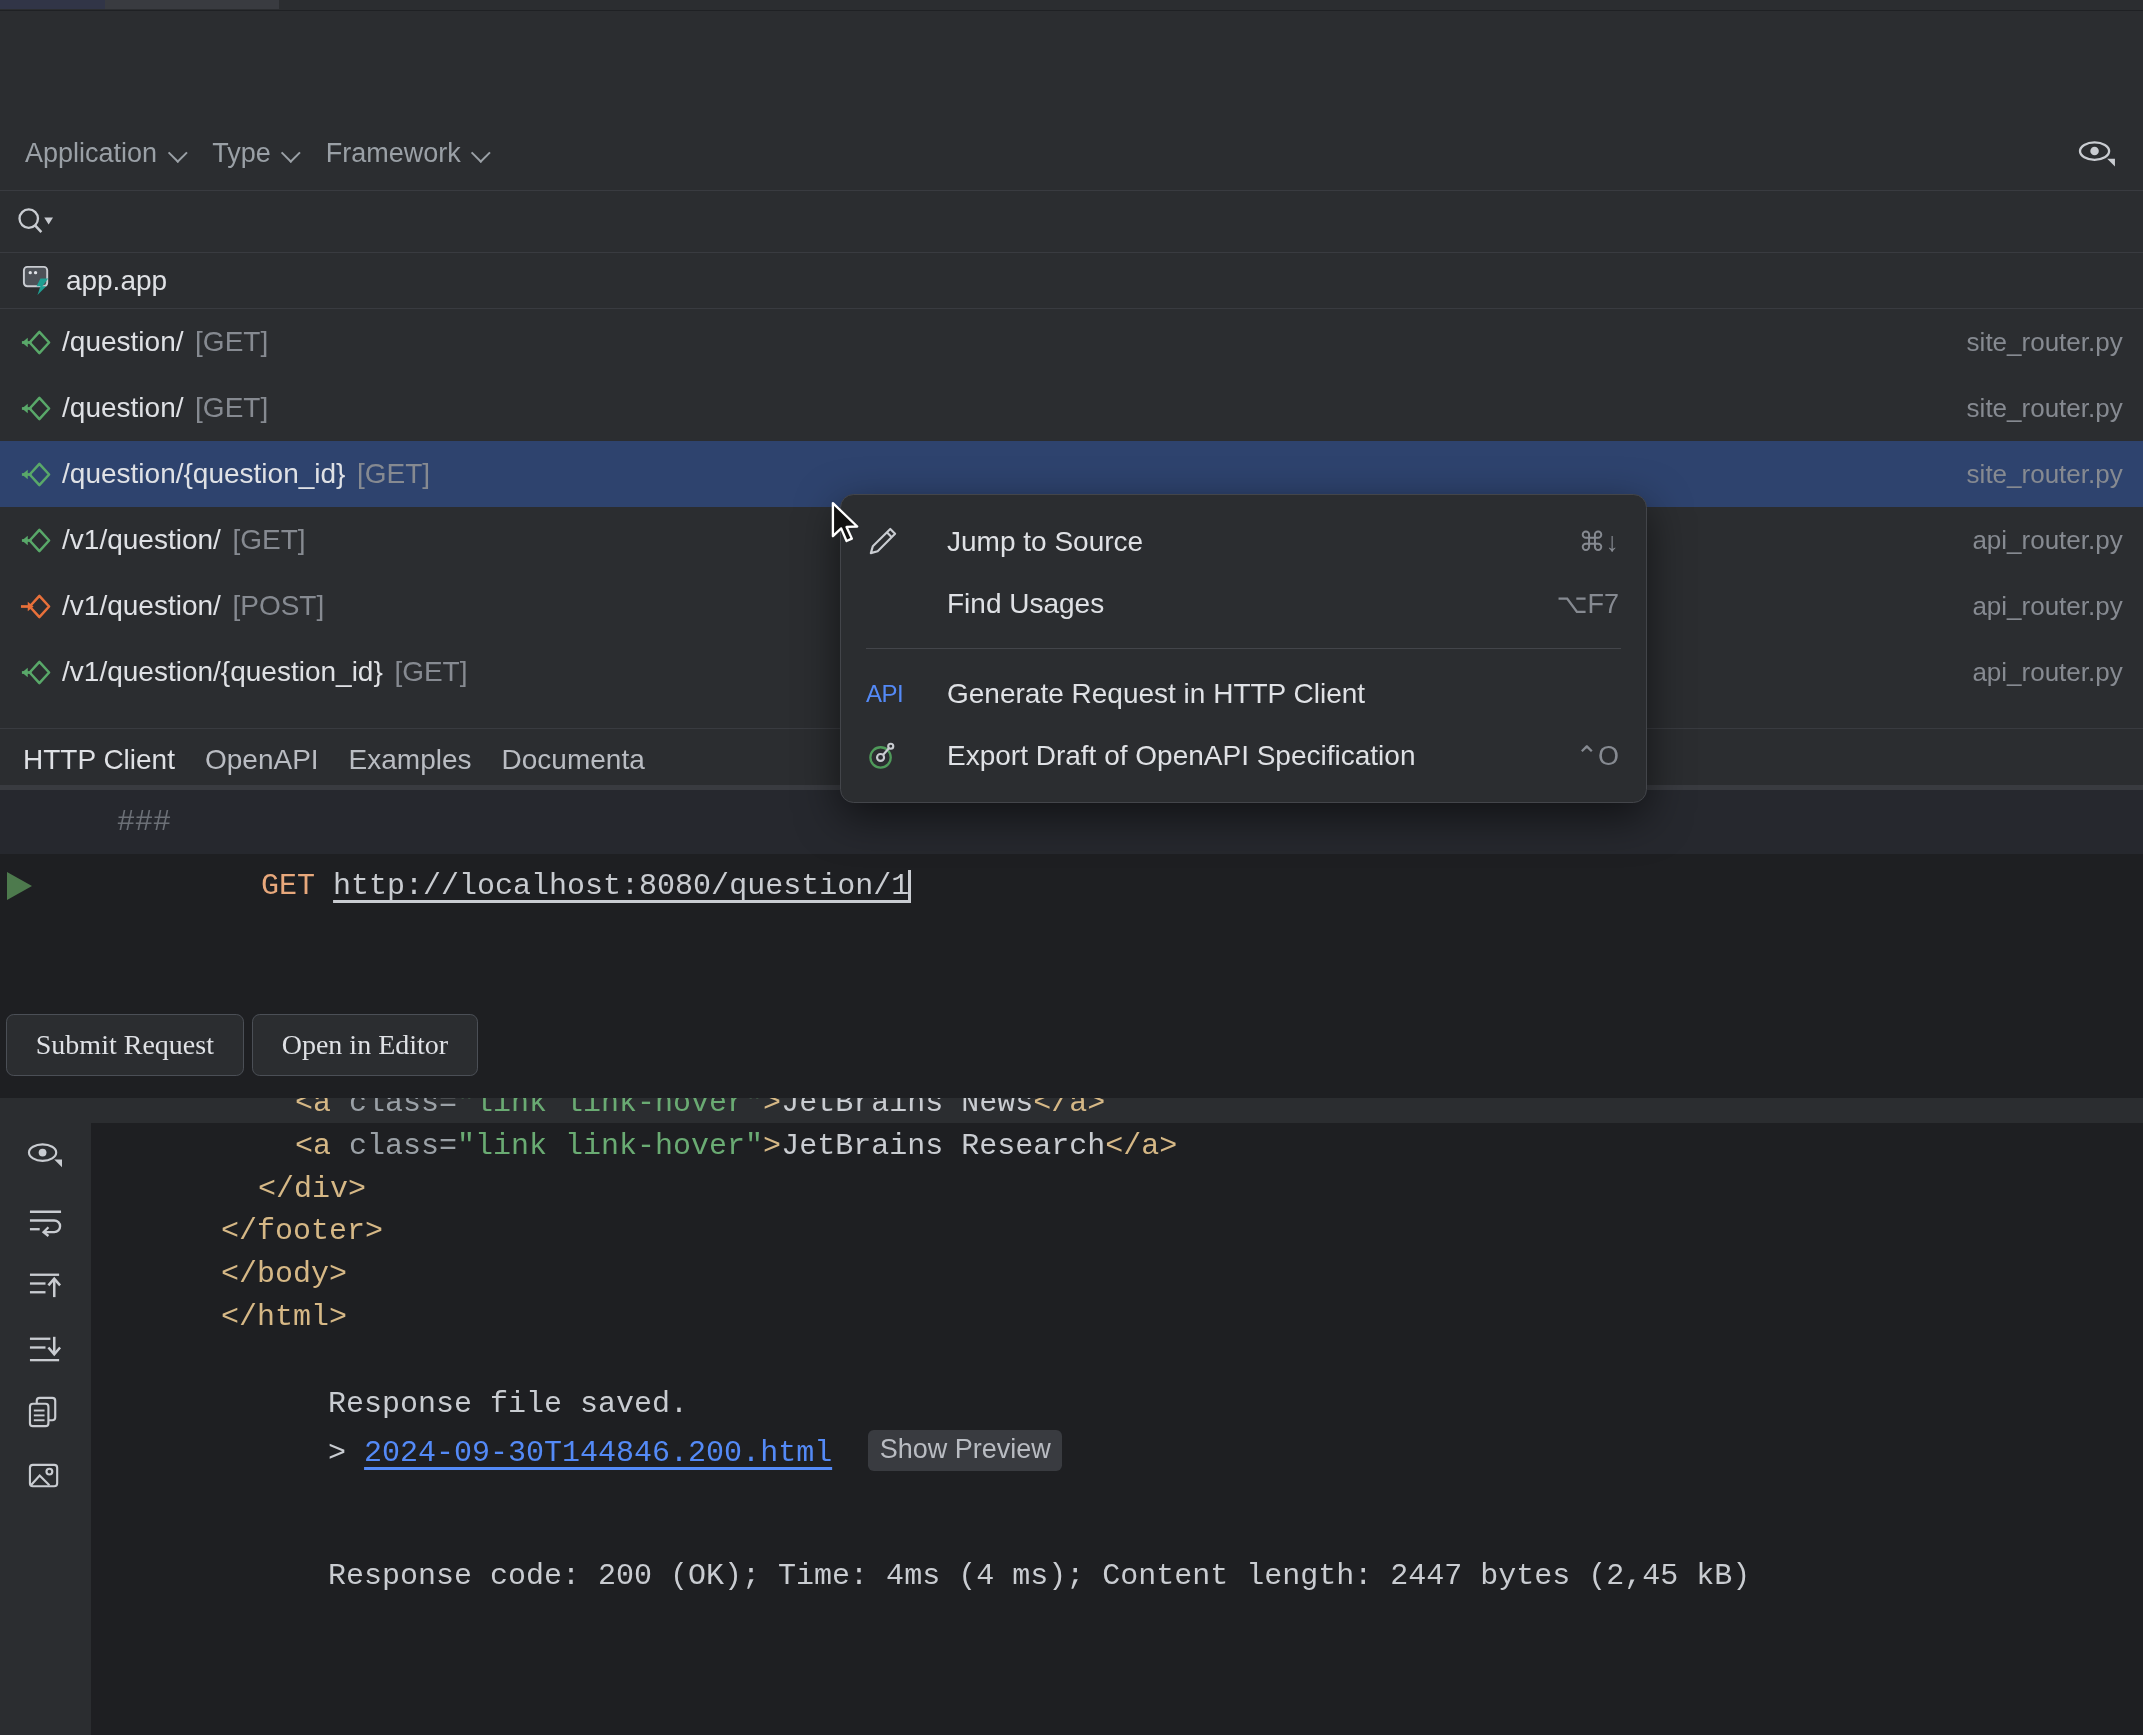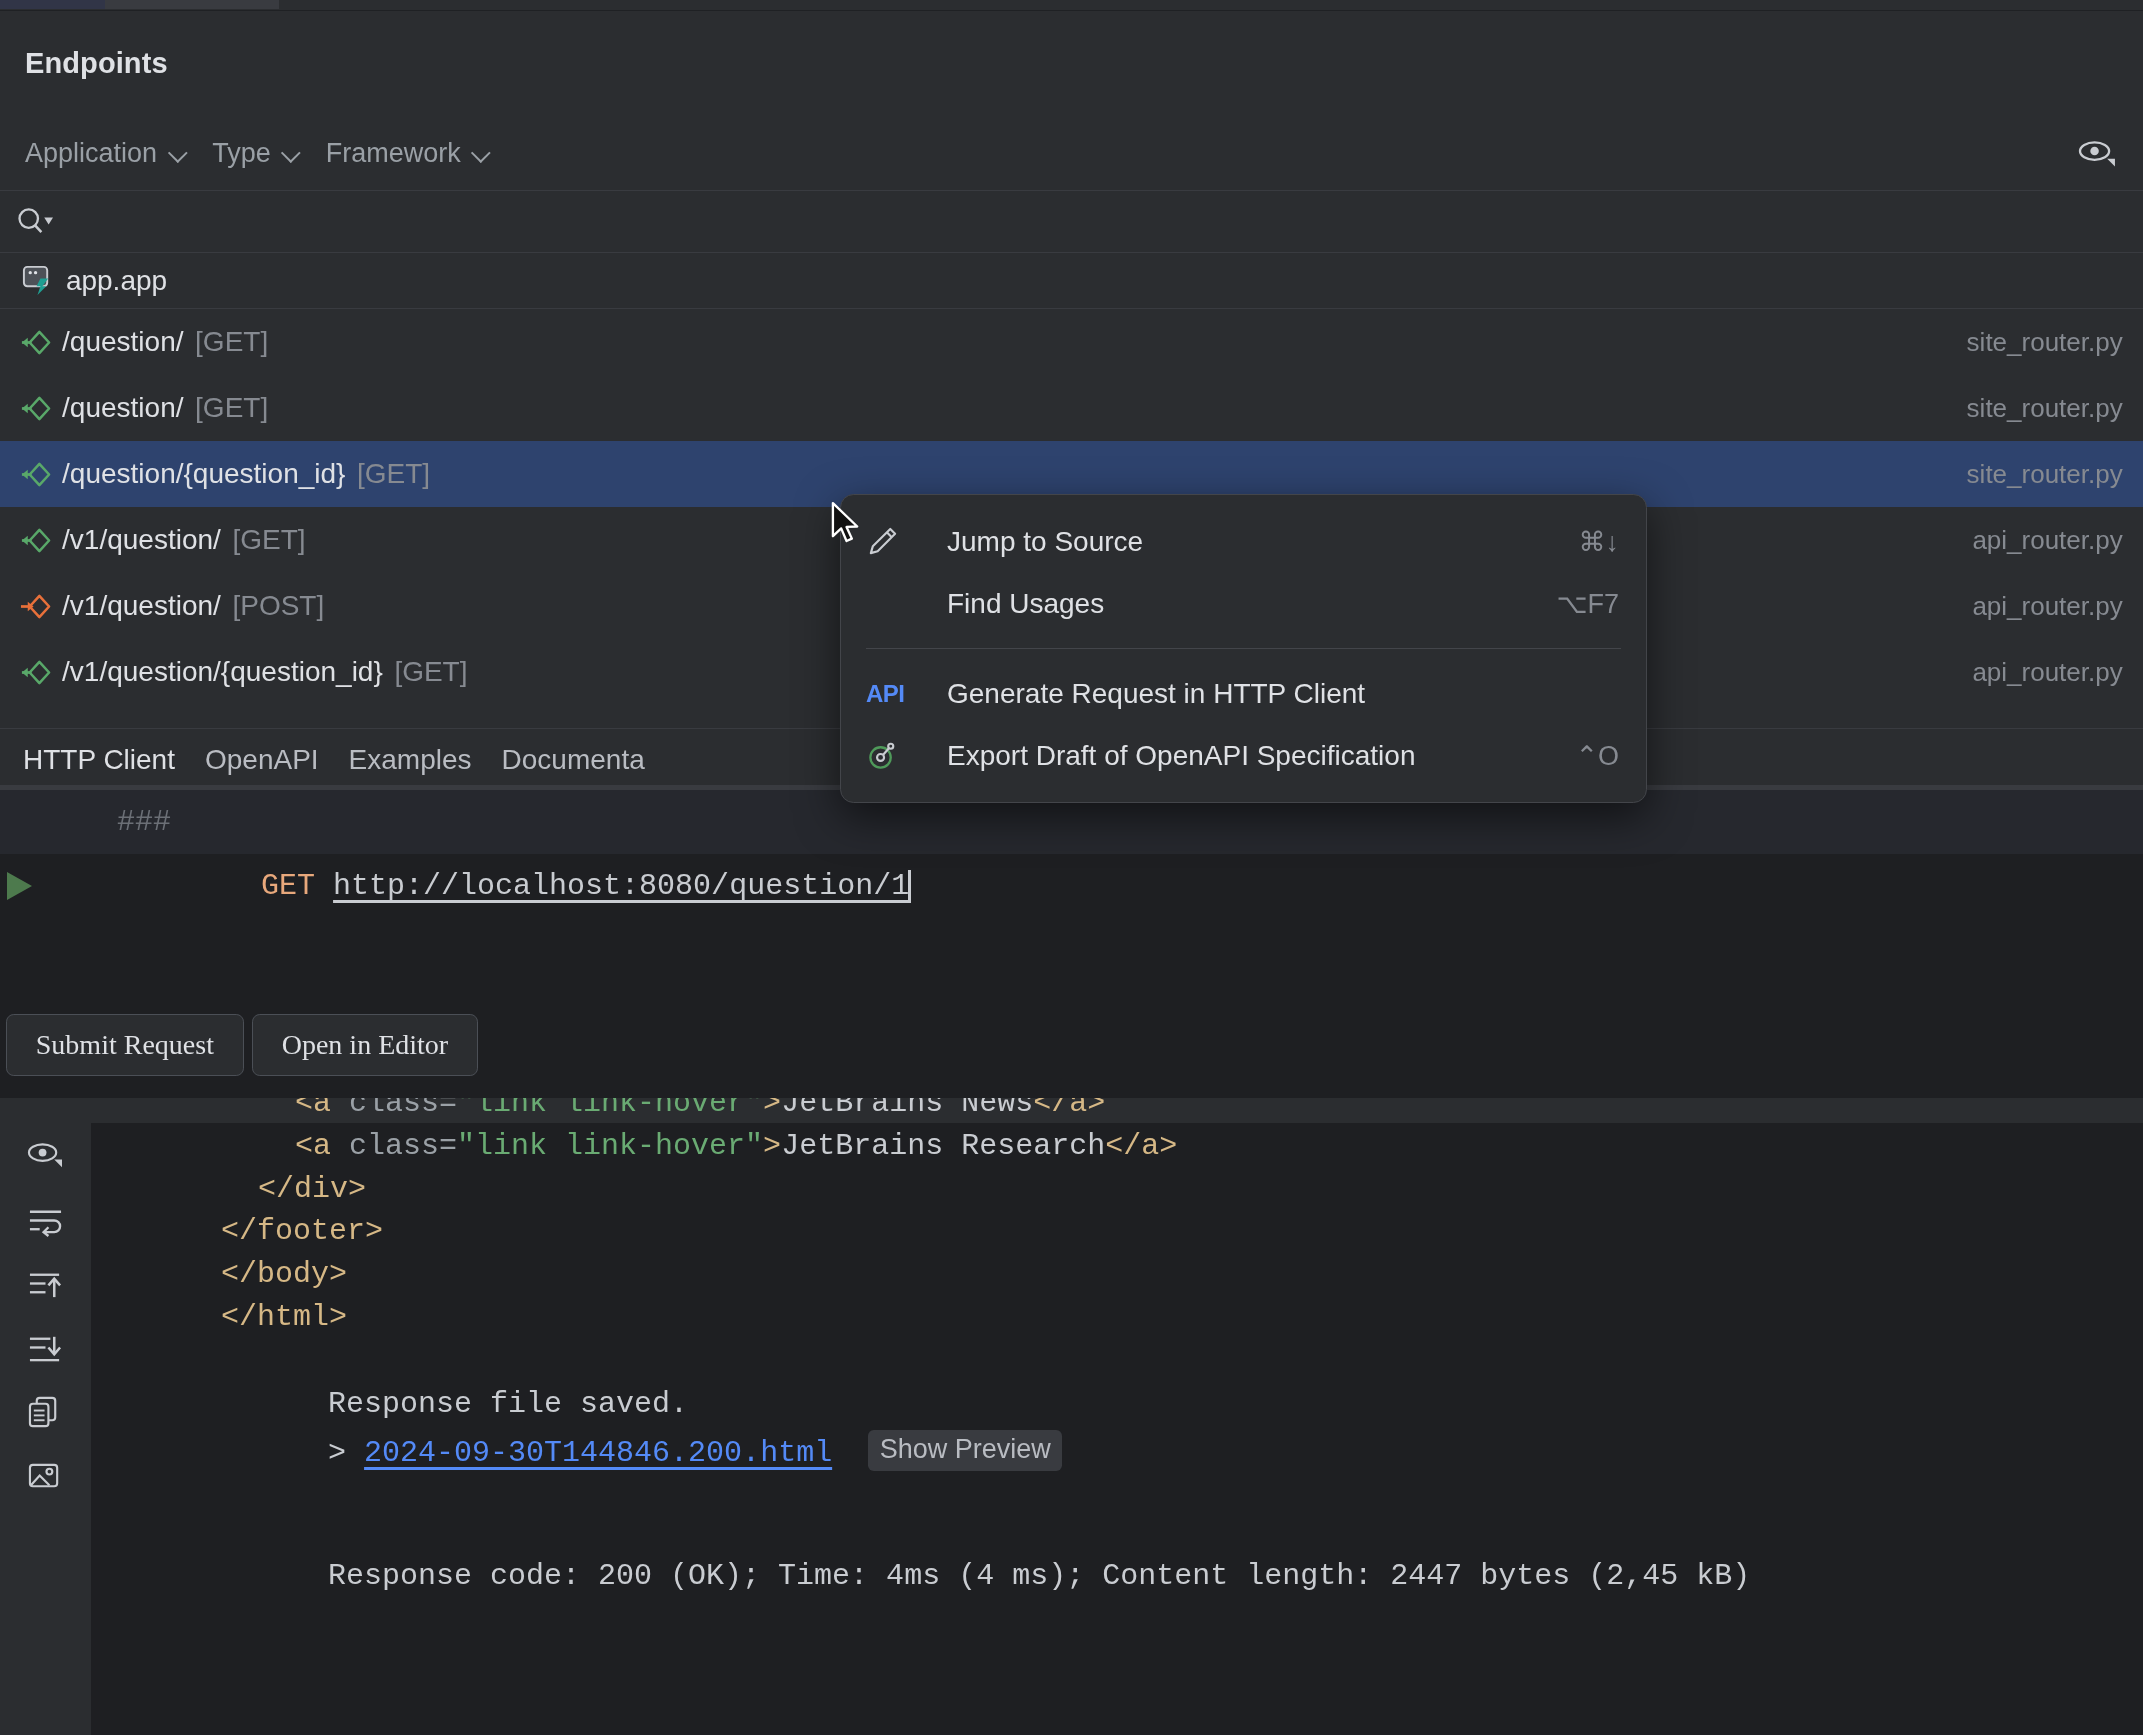--- a/index.html
+++ b/index.html
@@ -255,40 +255,37 @@
     cursor: pointer;
     gap: 36px;
   }
   .ctx-ico {
     width: 45px; flex: 0 0 45px;
     display:flex; align-items:center; justify-content:flex-start;
   }
   .ctx-label { white-space: nowrap; }
   .ctx-short { margin-left:auto; color:#868a91; font-size: 27px; white-space: nowrap; }
   .ctx-sep { height: 1px; background: #43454a; margin: 13.6px 25px; }
-  .api-badge { color:#548af7; font-size:24px; font-weight:bold; font-family:"Liberation Sans", sans-serif; letter-spacing:-0.5px;}
+  .api-badge { color:#548af7; font-size:24px; font-weight:normal; font-family:"Liberation Sans", sans-serif; letter-spacing:-0.5px;}
 
   
   .cursor { position: absolute; left: 830px; top: 501px; z-index: 80; pointer-events:none; }
 </style>
 </head>
 <body>
 
 <div id="root">
 
   <div class="top-strip">
     <div class="seg-a"></div>
     <div class="seg-b"></div>
     <div class="seg-c"></div>
   </div>
   <div class="hairline-top"></div>
 
-  <div class="panel-header">
-    <div class="panel-title">Endpoints</div>
-  </div>
 
   <div class="filter-bar">
     <div class="filter-item">
       <span>Application</span>
       <span class="chev"></span>
     </div>
     <div class="filter-item">
       <span>Type</span>
       <span class="chev"></span>
     </div>

